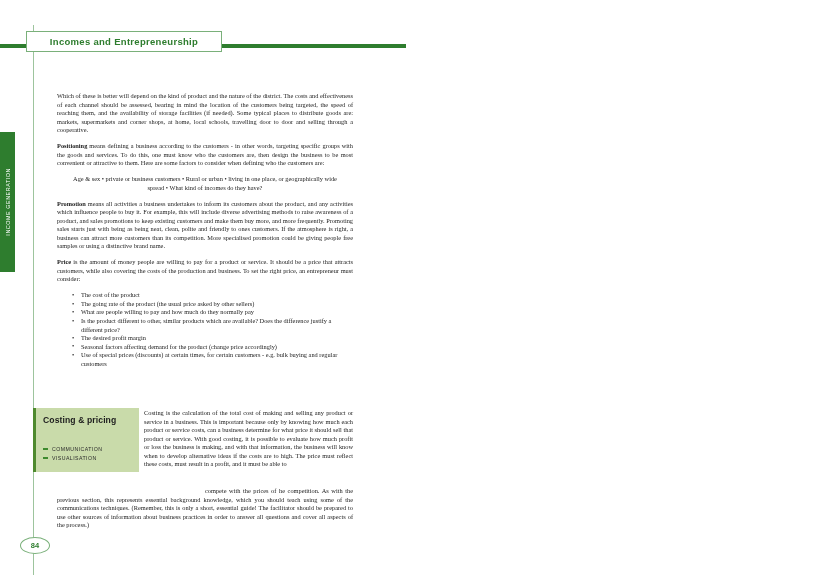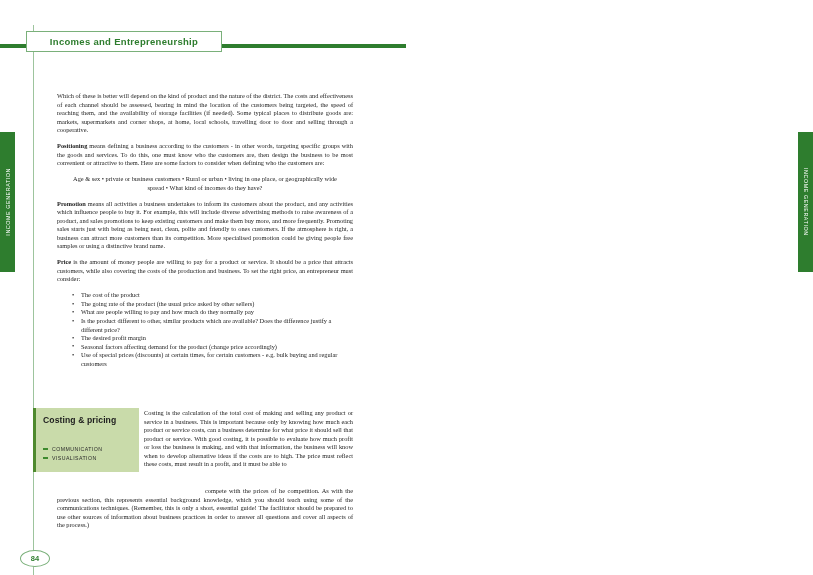--- a/index.html
+++ b/index.html
@@ -14,20 +14,21 @@
     overflow: hidden;
   }
 
   
   .spread { position: absolute; inset: 0; }
 
   .page {
     position: absolute;
     top: 0; bottom: 0;
     background: #ffffff;
+    padding-left: 48px;
   }
   .page-left  { left: 0;   width: 406px; }
   .page-right { left: 407px; width: 406px; }
 
   
   .side-tab {
     position: absolute;
     top: 132px;
     width: 15px;
     height: 140px;
@@ -98,21 +99,21 @@
     border-radius: 50%;
     background: #ffffff;
     display: flex;
     align-items: center;
     justify-content: center;
     font-family: "Liberation Sans", sans-serif;
     font-size: 7.5px;
     color: #2e7d2e;
     font-weight: bold;
   }
-  .page-num-left  { left: 20px;  top: 550px; }
+  .page-num-left  { left: 20px;  top: 537px; }
 
   
   .col {
     position: absolute;
     font-size: 6.35px;
     line-height: 8.55px;
     text-align: justify;
     color: #1c1c1c;
   }
   .col-left  { left: 57px;  top: 92px; width: 296px; }

